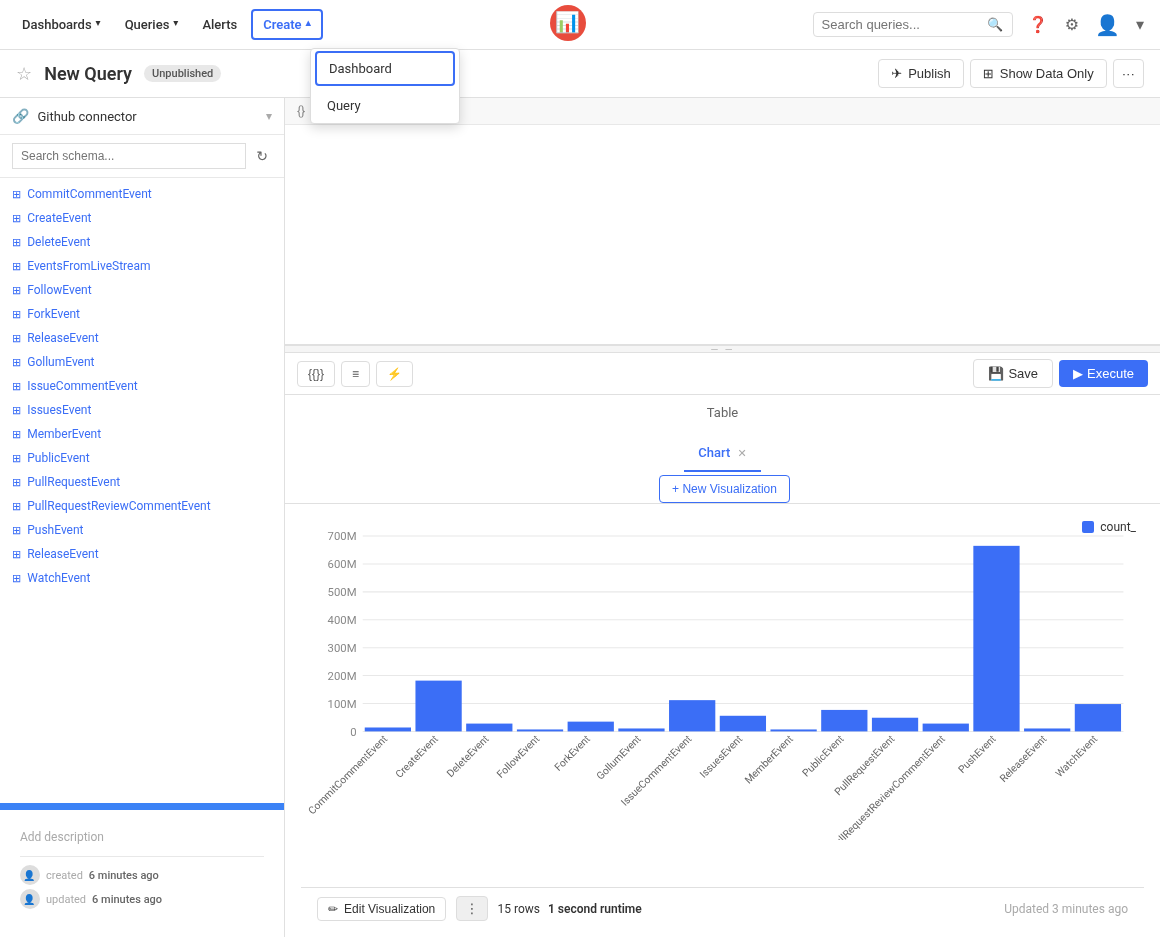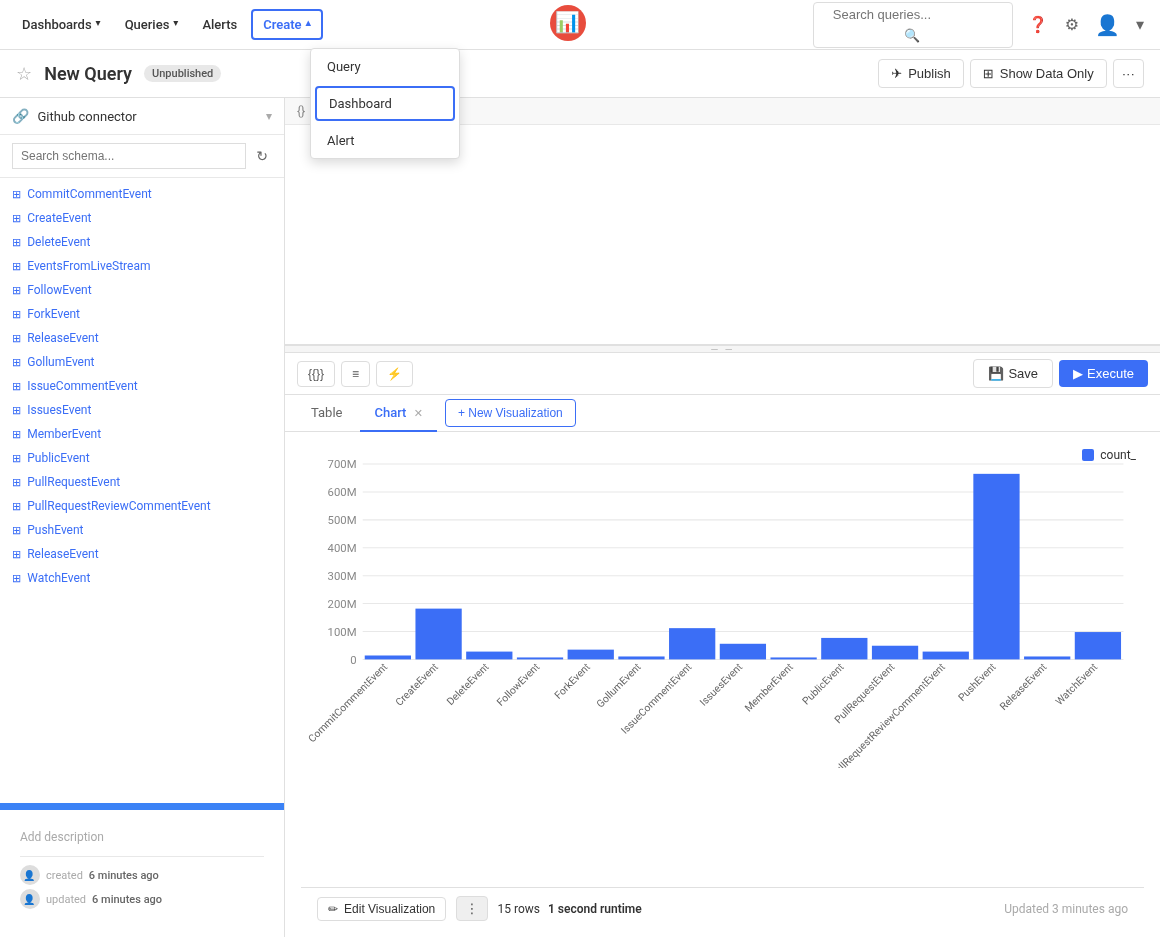--- a/index.html
+++ b/index.html
@@ -18,21 +18,20 @@
     }
     .nav-item.create-btn {
       background: #fff; border: 2px solid #3b6ef6; color: #3b6ef6; font-weight: 600;
     }
     .nav-logo { margin: 0 auto; }
     .nav-logo svg { width: 36px; height: 36px; }
     .nav-search {
       display: flex; align-items: center; border: 1px solid #ddd;
       border-radius: 4px; padding: 4px 8px; gap: 6px; background: #fff;
       min-width: 200px;
-      flex-direction: column;
     }
     .nav-search input { border: none; outline: none; font-size: 13px; color: #333; width: 160px; }
     .nav-right { display: flex; align-items: center; gap: 8px; margin-left: 8px; }
     .icon-btn { cursor: pointer; padding: 4px; border-radius: 4px; color: #666; font-size: 16px; }
     .chevron { font-size: 10px; }
 
     
     .dropdown-menu {
       position: absolute; top: 48px; left: 310px;
       background: #fff; border: 1px solid #ddd; border-radius: 4px;
@@ -151,21 +150,21 @@
     .btn-execute {
       display: flex; align-items: center; gap: 4px;
       padding: 6px 14px; border-radius: 4px; cursor: pointer;
       font-size: 13px; background: #3b6ef6; color: #fff; border: none;
       font-weight: 500;
     }
 
     
     .viz-tabs {
       display: flex; align-items: center; padding: 0 12px;
-      border-bottom: 1px solid #e0e0e0; background: #fff; gap: 4px;
+      border-bottom: 1px solid #e0e0e0; background: #fff; gap: 4px; flex-direction: column;
     }
     .tab {
       padding: 10px 14px; cursor: pointer; font-size: 13px;
       color: #666; border-bottom: 2px solid transparent; margin-bottom: -1px;
     }
     .tab.active { color: #3b6ef6; border-bottom: 2px solid #3b6ef6; font-weight: 500; }
     .tab-close { color: #aaa; margin-left: 4px; font-size: 11px; }
     .new-viz-btn {
       display: flex; align-items: center; gap: 4px;
       padding: 6px 12px; border: 1px solid #3b6ef6; border-radius: 4px;
@@ -222,23 +221,22 @@
   </div>
   <div class="nav-item">
     <span>Alerts</span>
   </div>
   <div class="nav-item create-btn">
     <span>Create</span>
     <span class="chevron">▴</span>
   </div>
 
   <div class="dropdown-menu">
+    <div class="dropdown-item selected">Dashboard</div>
     <div class="dropdown-item">Query</div>
-    <div class="dropdown-item selected">Dashboard</div>
-    <div class="dropdown-item">Alert</div>
   </div>
 
   <div class="nav-logo">
     <svg viewBox="0 0 36 36" xmlns="http://www.w3.org/2000/svg">
       <circle cx="18" cy="18" r="18" fill="#e84c3d"></circle>
       <text x="18" y="24" text-anchor="middle" fill="white" font-size="20" font-weight="bold">📊</text>
     </svg>
   </div>
 
   <div class="nav-search">

